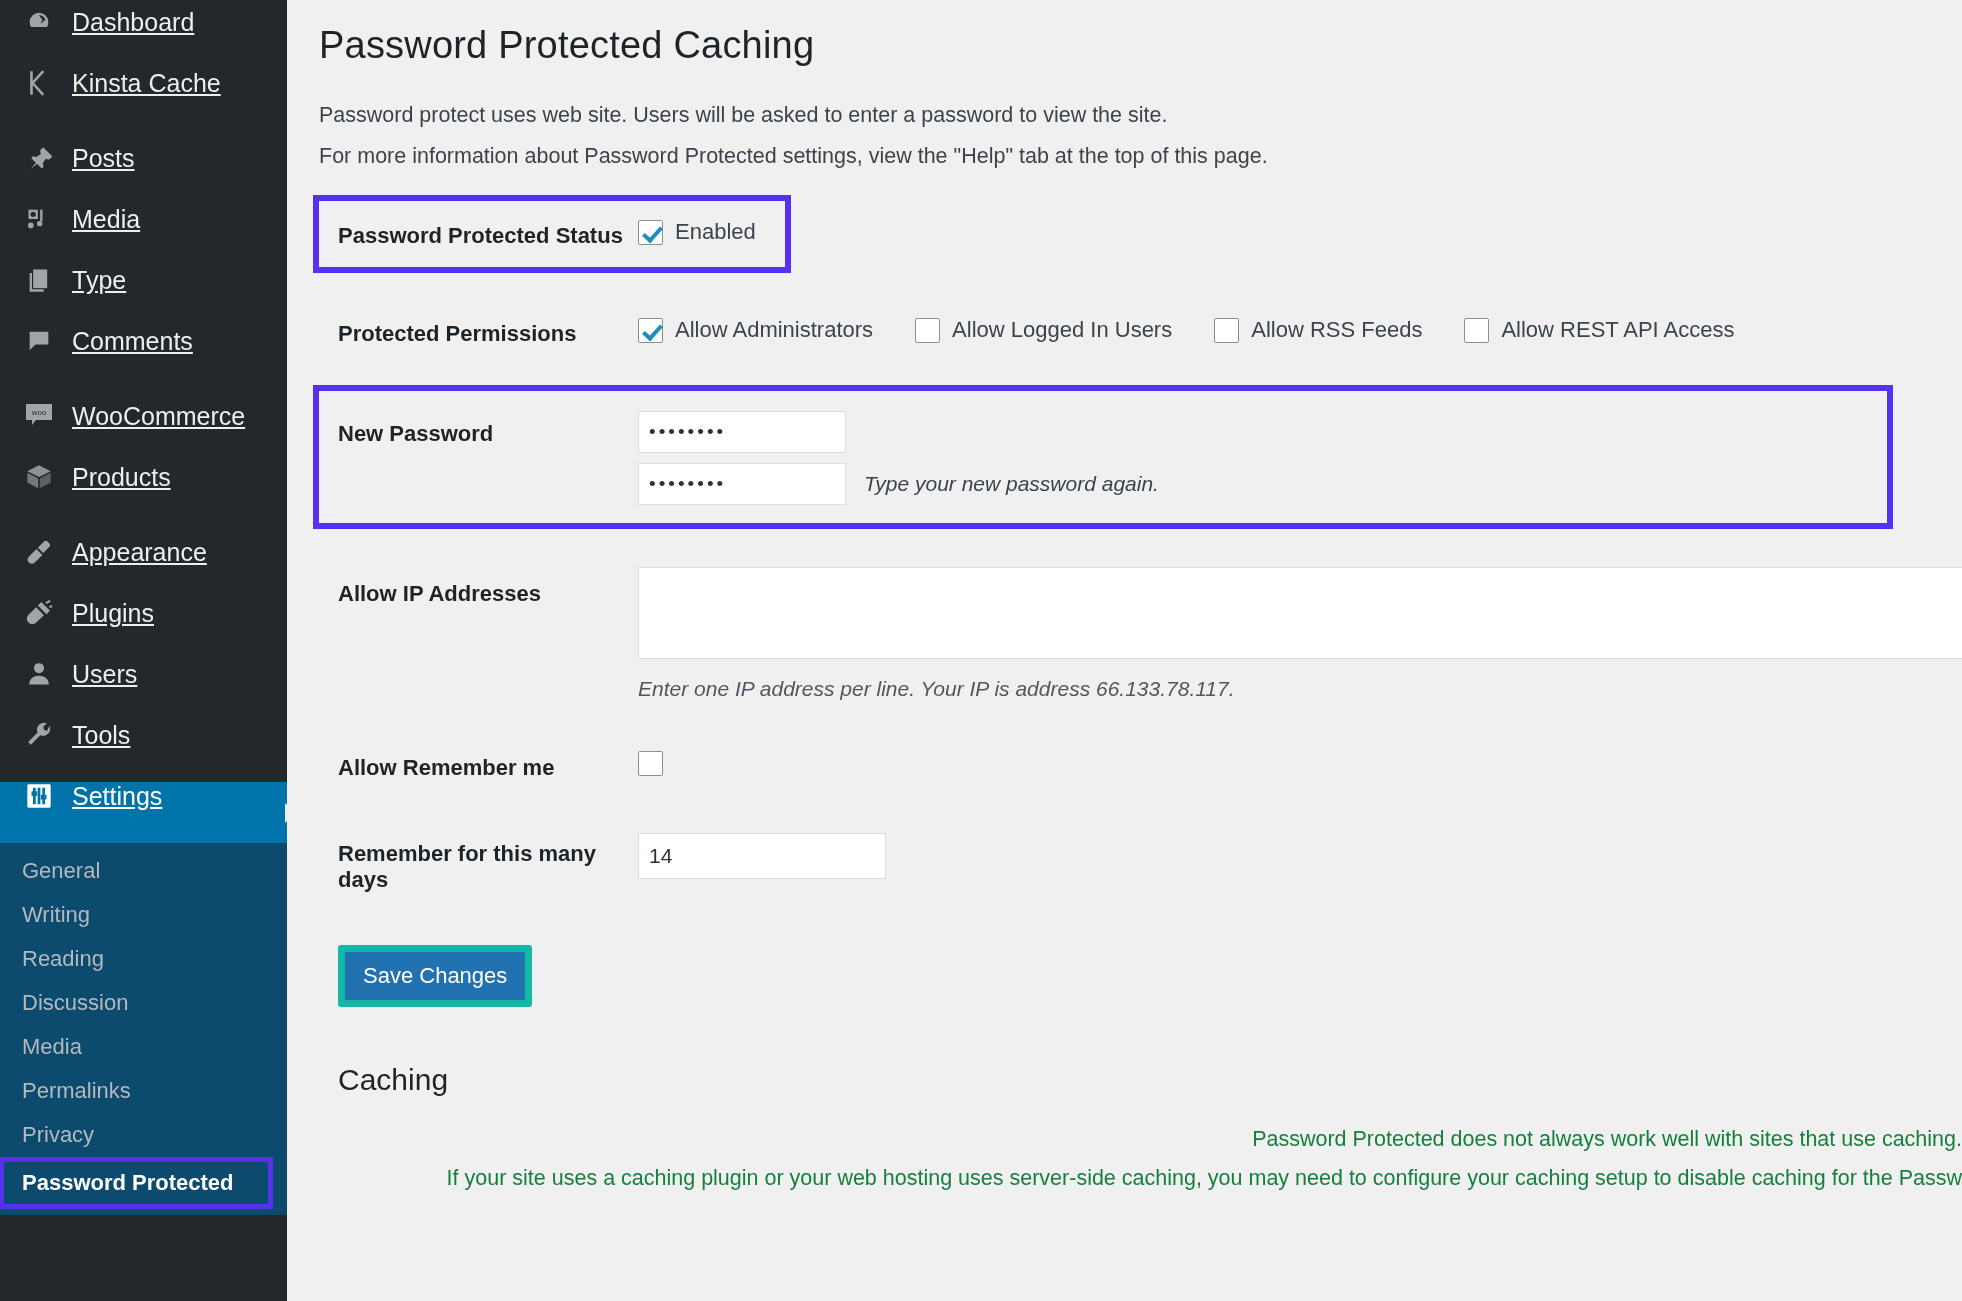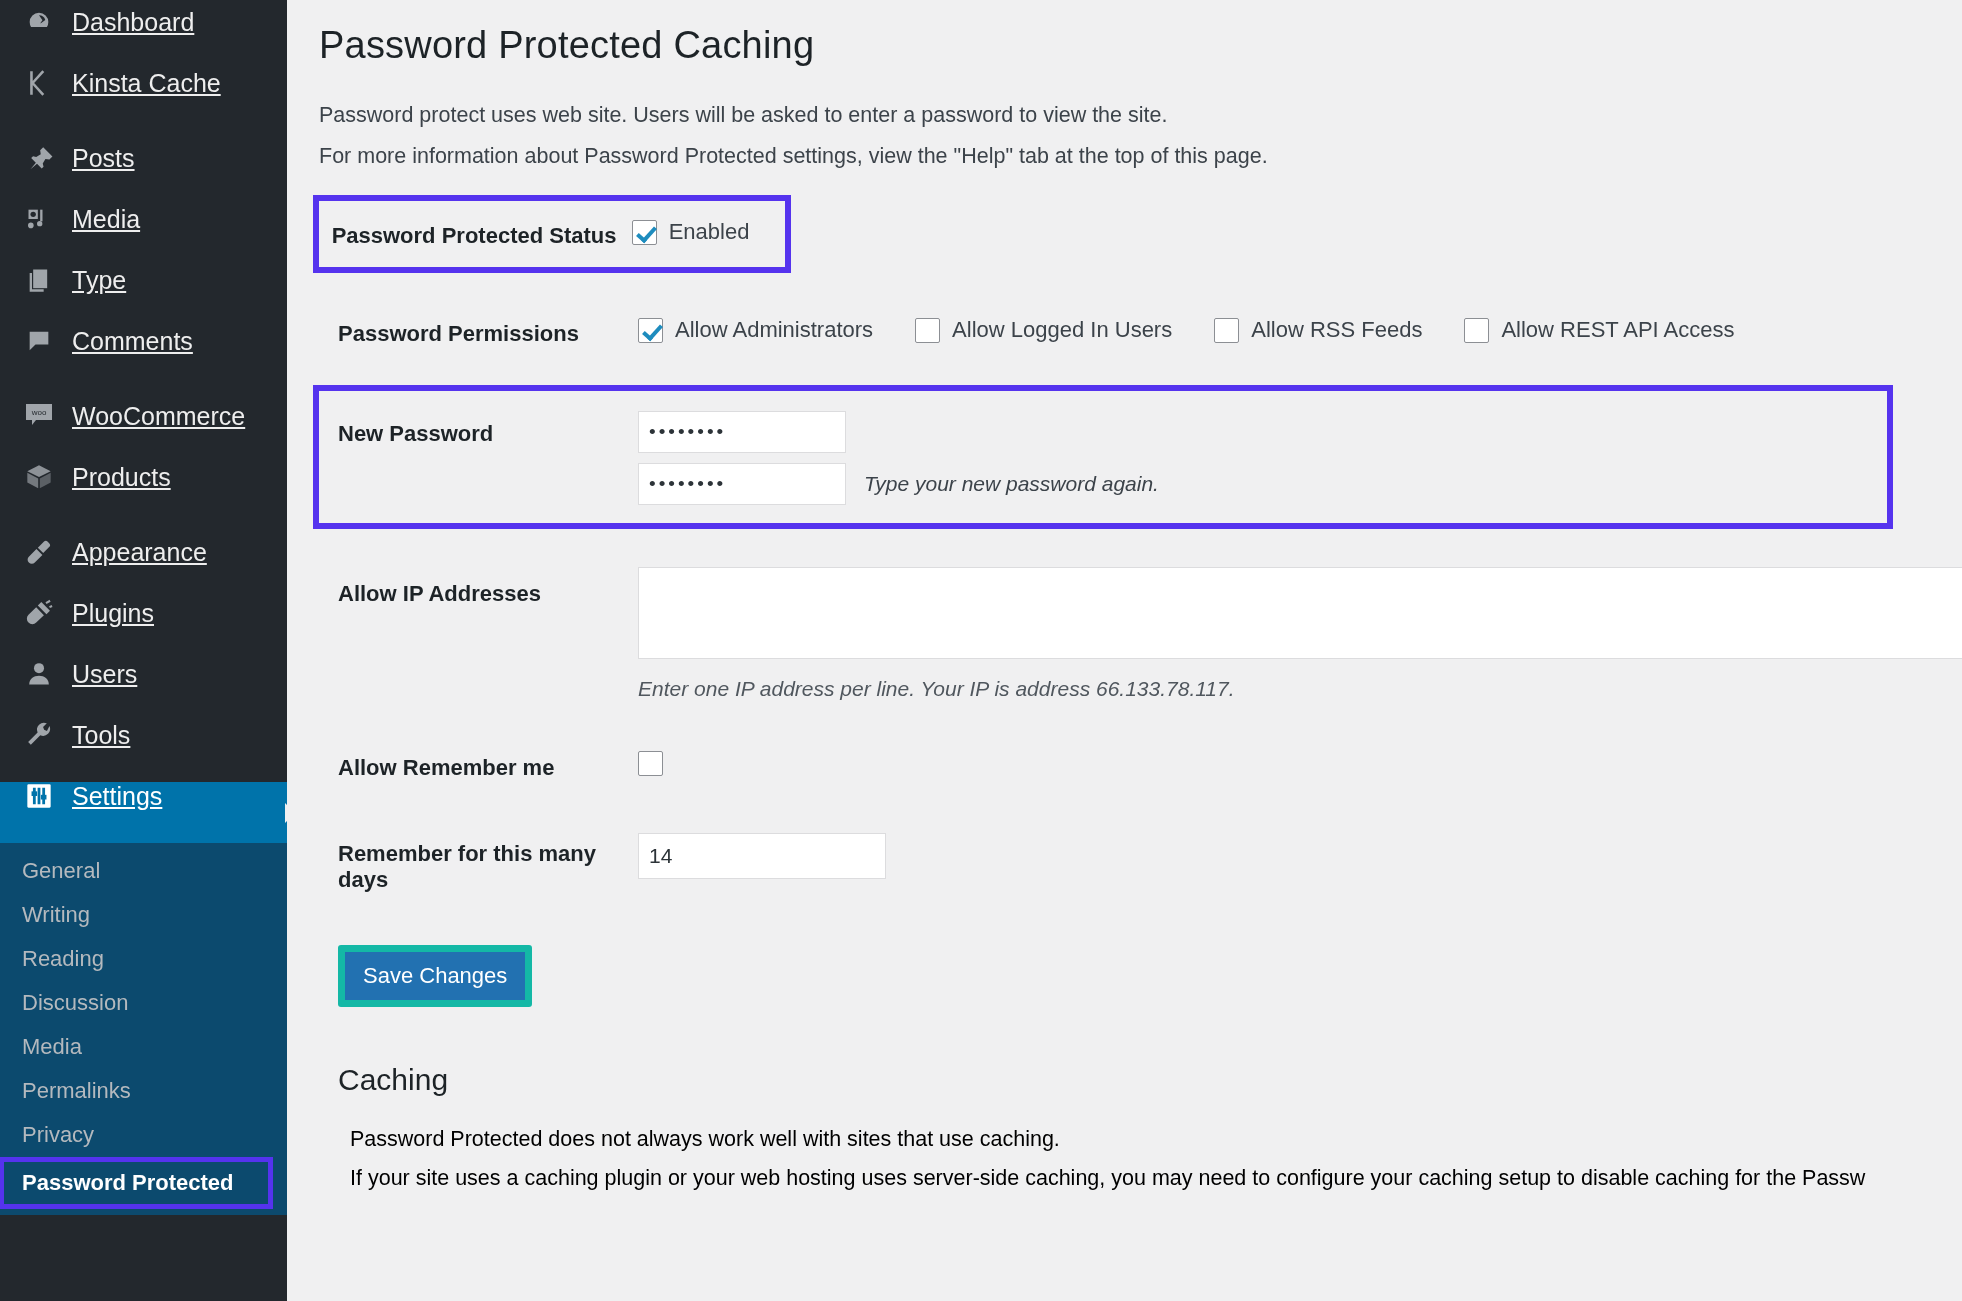--- a/index.html
+++ b/index.html
@@ -191,23 +191,24 @@
   }
 
   .section-title {
     font-size: 30px;
     font-weight: normal;
     color: #1d2327;
     margin: 0 0 30px 0;
   }
   .section-line {
     font-size: 21.5px;
-    color: #000000;
-    margin: 0 0 14px 12px;
+    color: #15803d;
+    margin: 0 0 14px 0;
     white-space: nowrap;
+    text-align: right;
   }
 
   svg { display: block; }
 </style>
 </head>
 <body>
 
 <div id="app">
 
   <nav class="sidebar">
@@ -367,33 +368,33 @@
   <main class="main">
 
     <h1 class="page-title">Password Protected Caching</h1>
 
     <p class="intro-line">Password protect uses web site. Users will be asked to enter a password to view the site.</p>
     <p class="intro-line">For more information about Password Protected settings, view the "Help" tab at the top of this page.</p>
 
     <div class="form-table">
 
       <div class="hl" style="width:466px; margin-top:22px; padding:18px 0 18px 0;">
-        <div class="form-row" style="padding-left:19px;justify-content:center;">
+        <div class="form-row" style="padding-left:19px;">
           <div class="row-label" style="width:300px;flex:0 0 300px;">Password Protected Status</div>
           <div class="row-field">
             <div class="cb-wrap">
               <span class="cb checked"></span>
               <span class="cb-text">Enabled</span>
             </div>
           </div>
         </div>
       </div>
 
       <div class="form-row" style="margin-top:50px; padding-left:19px;">
-        <div class="row-label" style="width:300px;flex:0 0 300px;">Password Permissions</div>
+        <div class="row-label" style="width:300px;flex:0 0 300px;">Protected Permissions</div>
         <div class="row-field">
           <div class="cb-wrap">
             <span class="cb checked"></span>
             <span class="cb-text">Allow Administrators</span>
           </div>
           <div class="cb-wrap">
             <span class="cb"></span>
             <span class="cb-text">Allow Logged In Users</span>
           </div>
           <div class="cb-wrap">

